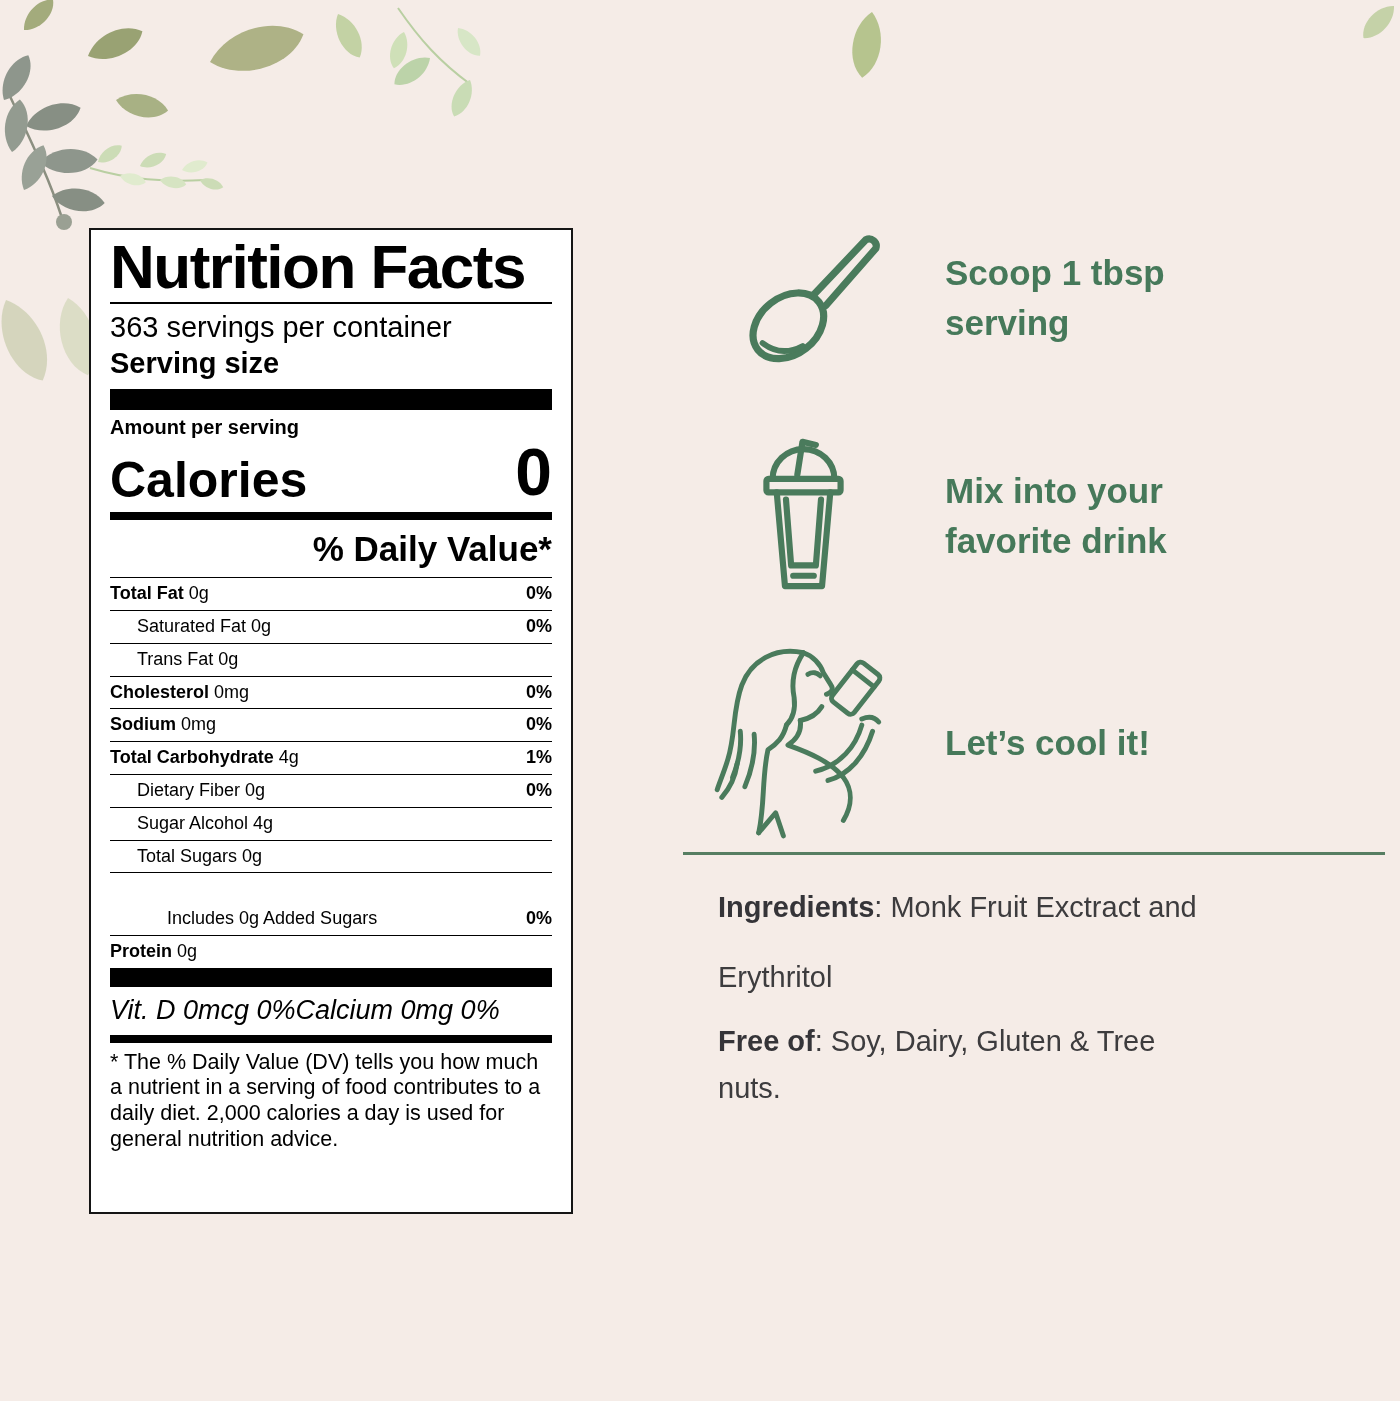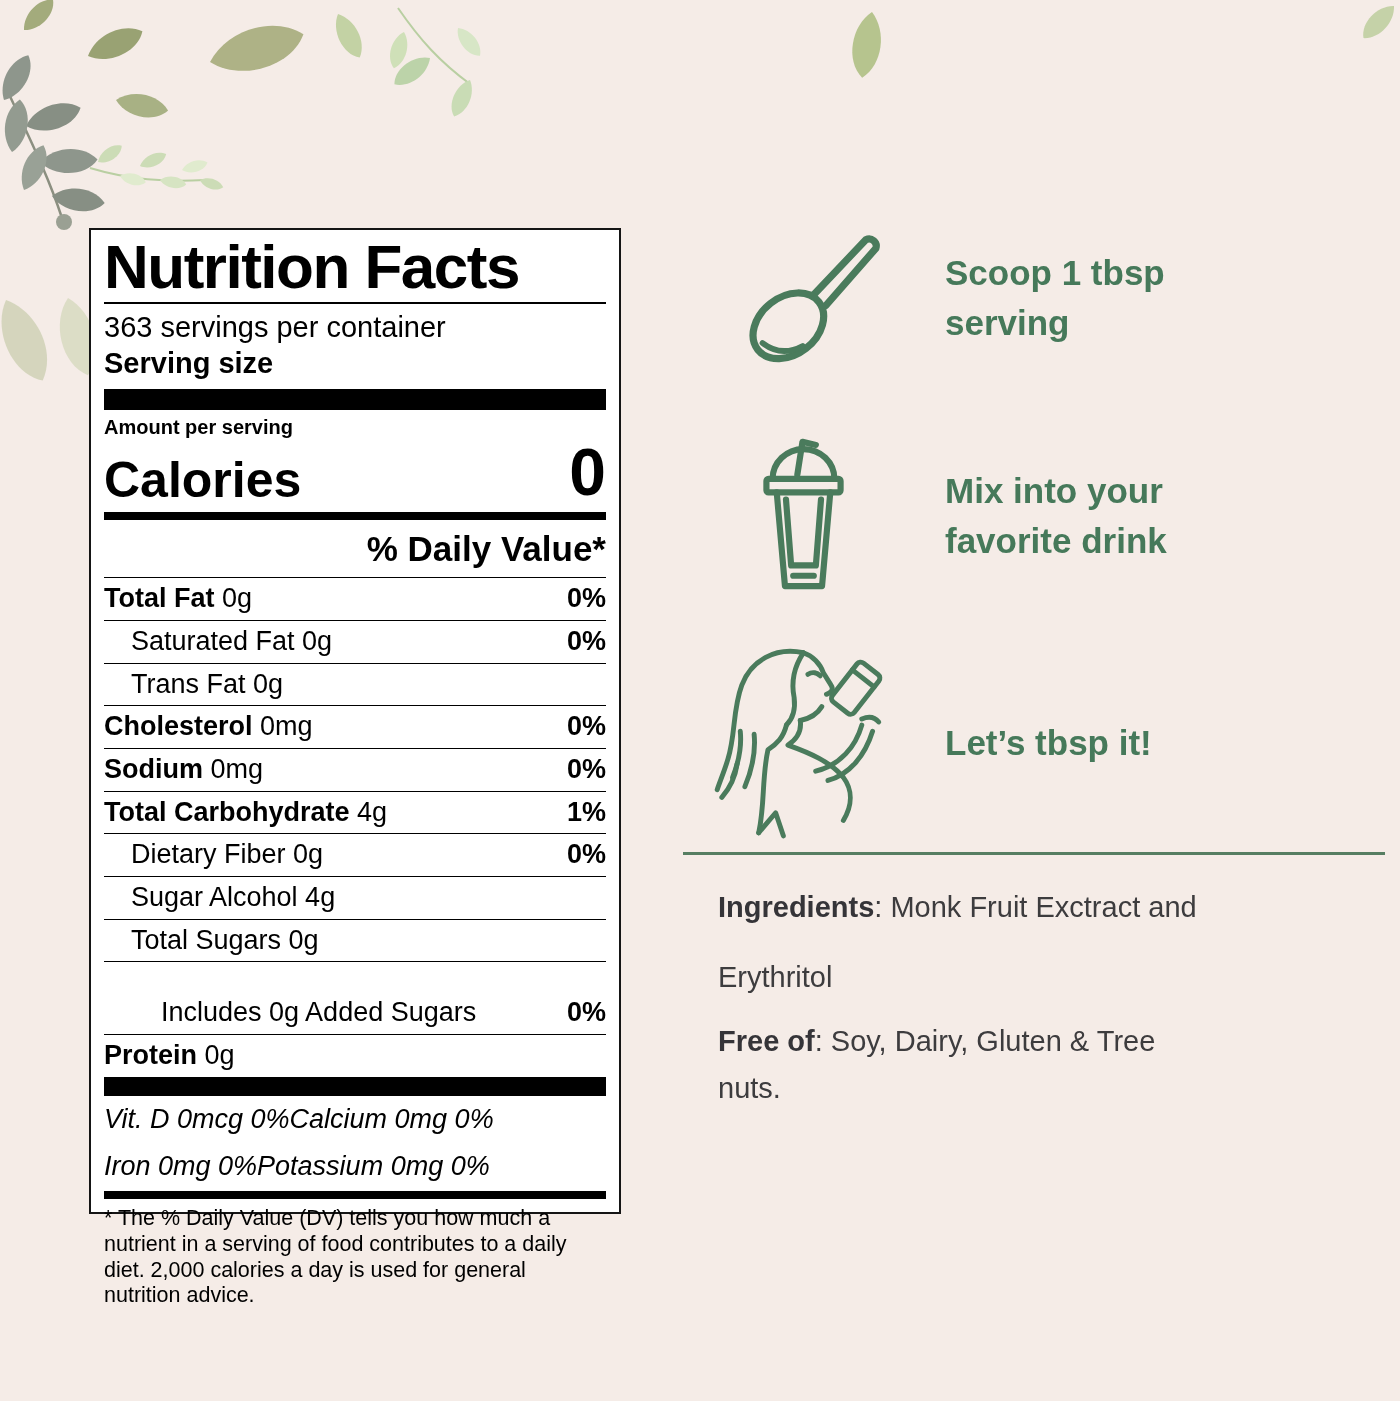--- a/index.html
+++ b/index.html
@@ -4,42 +4,42 @@
 <style>
   :root{
     --bg:#f5ece7; --accent:#4a7b5c; --green:#46795a; --div:#567e62; --ink:#3d3c3e;
   }
   html,body{margin:0;padding:0;background:var(--bg);}
   .canvas{position:relative;width:1400px;height:1401px;background:var(--bg);
     overflow:hidden;font-family:"Liberation Sans",sans-serif;}
   .leaves{position:absolute;left:0;top:0;pointer-events:none;}
 
   
-  .nf-label{position:absolute;left:89px;top:228px;width:532px;height:986px;
+  .nf-label{position:absolute;left:89px;top:228px;width:484px;height:986px;
     background:#ffffff;border:2px solid #151515;box-sizing:border-box;
-    padding:5px 13px;color:#000;}
+    padding:5px 19px;color:#000;}
   .nf-title{font-weight:bold;font-size:62px;letter-spacing:-1.5px;line-height:1.04;
     border-bottom:2px solid #000;padding-bottom:3px;white-space:nowrap;}
   .nf-servings{font-size:29px;padding:7px 0 0;}
   .nf-serving-size{display:flex;justify-content:space-between;font-weight:bold;
     font-size:29px;padding:3px 0 9px;gap:48px;}
   .bar{background:#000;}
   .bar-thick{height:21px;}
   .bar-med{height:8px;}
   .bar-thick2{height:18px;}
   .bar-small{height:8px;}
   .nf-aps{font-weight:bold;font-size:20px;padding-top:6px;line-height:1.1;}
   .nf-cal{display:flex;justify-content:space-between;align-items:flex-end;
     line-height:.95;padding:3px 0 8px;}
   .nf-cal .cal-lbl{font-size:50px;font-weight:bold;}
   .nf-cal .cal-val{font-size:66px;font-weight:bold;}
   .nf-dv{text-align:right;font-weight:bold;font-size:35px;padding:9px 0 8px;
     border-bottom:1px solid #000;}
   .nf-row{display:flex;justify-content:space-between;align-items:flex-end;
-    font-size:27px;line-height:1.1;padding:6px 0;border-bottom:1px solid #000;}
+    font-size:18px;line-height:1.1;padding:6px 0;border-bottom:1px solid #000;}
   .nf-row.ind1{padding-left:27px;}
   .nf-row.ind2{padding-left:57px;margin-top:30px;}
   .nf-row b{font-weight:bold;}
   .dv{font-weight:bold;}
   .micro-row{display:flex;font-size:27px;
     line-height:1.1;padding:9px 0;font-style:italic;}
   .nf-foot{font-size:21.5px;line-height:1.2;padding-top:7px;}
 
   
   .gicon *{stroke:var(--accent);fill:none;stroke-linecap:round;stroke-linejoin:round;}
@@ -164,24 +164,20 @@
         <div class="nf-row ind0">
           <span><b>Protein</b> 0g</span>
         </div>
       </div>
     <div class="bar bar-thick2"></div>
     <div>
         <div class="micro-row">
           <span>Vit. D 0mcg 0%</span>
           <span>Calcium 0mg 0%</span>
         </div>
-        <div class="micro-row">
-          <span>Iron 0mg 0%</span>
-          <span>Potassium 0mg 0%</span>
-        </div>
       </div>
     <div class="bar bar-small"></div>
     <div class="nf-foot">* The % Daily Value (DV) tells you how much a nutrient in a serving of food contributes to a daily diet. 2,000 calories a day is used for general nutrition advice.</div>
   </div>
 
   <svg class="spoon gicon" width="162" height="132" viewBox="0 0 110 92">
     <path d="M60,42 L96,4 a5,5 0 0 1 7,6 L68,50" stroke-width="5"></path>
     <ellipse cx="42" cy="64" rx="27" ry="20" transform="rotate(-38 42 64)" stroke-width="5"></ellipse>
     <path d="M24,76 q13,10 28,2" stroke-width="4"></path>
   </svg>
@@ -222,21 +218,21 @@
 
     <path d="M66,84 C82,80 92,68 96,54" stroke-width="3.2"></path>
     <path d="M74,90 C88,86 98,74 103,58" stroke-width="3.2"></path>
     <path d="M96,50 q7,-3 11,2" stroke-width="3.2"></path>
 
     <path d="M56,51 C57,58 54,63 48,67 C62,72 76,78 84,88 C90,96 90,106 84,116" stroke-width="3.2"></path>
     <path d="M47,54 C45,62 41,66 35,70 C31,88 33,106 29,124" stroke-width="3.2"></path>
     <path d="M29,124 L40,111 L45,126" stroke-width="3.2"></path>
   </svg>
   <div class="step-text" style="left:945px;top:718px">
-    <div>Let’s tbsp it!</div>
+    <div>Let’s cool it!</div>
   </div>
 
   <div class="divider"></div>
 
   <div class="info-col">
     <p class="info-block wide"><b>Ingredients</b><span>: Monk Fruit Exctract and Erythritol</span></p>
     <p class="info-block"><b>Free of</b><span>: Soy, Dairy, Gluten &amp; Tree nuts.</span></p>
   </div>
 
 </div>

